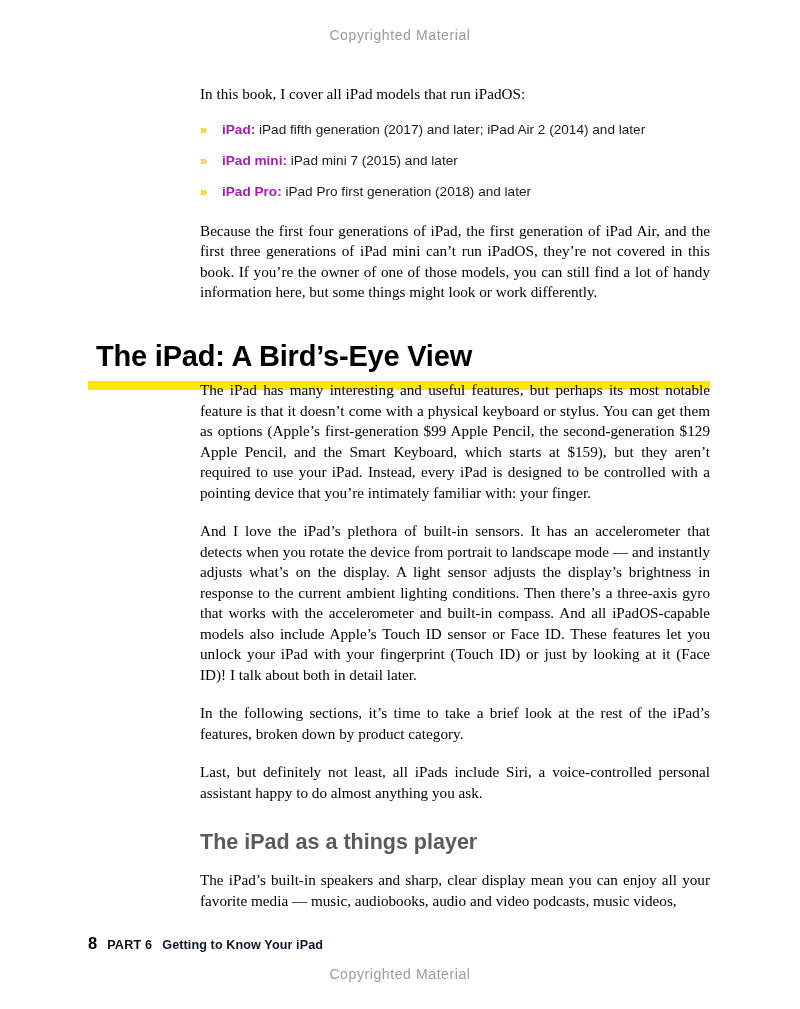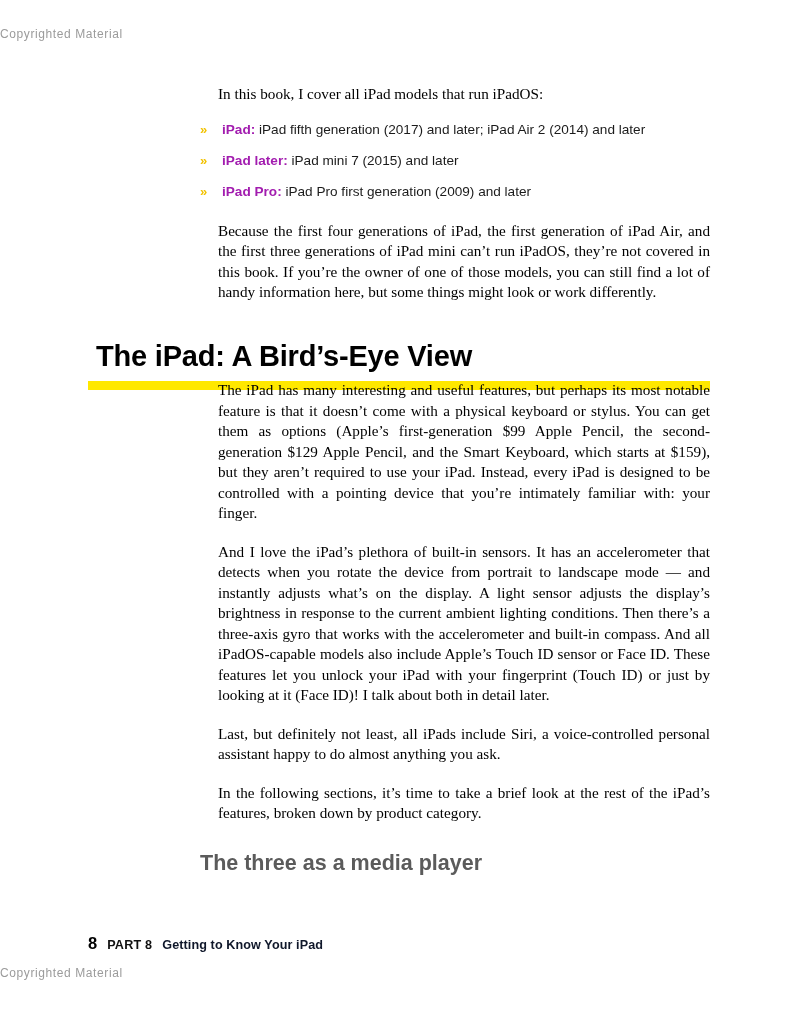--- a/index.html
+++ b/index.html
@@ -19,38 +19,39 @@
   .page {
     position: absolute;
     inset: 0;
   }
 
   
   .watermark {
     position: absolute;
     left: 0;
     right: 0;
-    font-family: "Liberation Sans", sans-serif;
-    font-size: 12px;
+    text-align: center;
+    font-family: "Liberation Sans", sans-serif;
+    font-size: 14px;
     letter-spacing: 0.6px;
     color: #9b9b9b;
   }
   .watermark-top { top: 27px; }
   .watermark-bottom { top: 966px; }
 
   
   .content {
     position: absolute;
     left: 200px;
     top: 84px;
     width: 510px;
   }
 
   p.body {
-    margin: 0 0 18px 18px;
+    margin: 0 0 18px 0;
     font-size: 15.2px;
     line-height: 20.5px;
     text-align: justify;
     -moz-text-align-last: left;
     text-align-last: left;
     hyphens: none;
   }
   p.body.first { margin-bottom: 16px; }
   p.body.nojust { text-align: left; }
 
@@ -156,49 +157,50 @@
 
     <p class="body nojust first">In this book, I cover all iPad models that run iPadOS:</p>
 
     <ul class="bullets">
       <li>
         <span class="bullet-mark">»</span>
         <span class="bullet-text"><b>iPad:</b><span> iPad fifth generation (2017) and later; iPad Air 2 (2014) and later</span></span>
       </li>
       <li>
         <span class="bullet-mark">»</span>
-        <span class="bullet-text"><b>iPad later:</b><span> iPad mini 7 (2015) and later</span></span>
+        <span class="bullet-text"><b>iPad mini:</b><span> iPad mini 7 (2015) and later</span></span>
       </li>
       <li>
         <span class="bullet-mark">»</span>
-        <span class="bullet-text"><b>iPad Pro:</b><span> iPad Pro first generation (2009) and later</span></span>
+        <span class="bullet-text"><b>iPad Pro:</b><span> iPad Pro first generation (2018) and later</span></span>
       </li>
     </ul>
 
     <p class="body">Because the first four generations of iPad, the first generation of iPad Air, and the first three generations of iPad mini can’t run iPadOS, they’re not covered in this book. If you’re the owner of one of those models, you can still find a lot of handy information here, but some things might look or work differently.</p>
   </div>
 
   <div class="h1-wrap">
     <h1 class="head1">The iPad: A Bird’s-Eye View</h1>
     <div class="head1-rule"></div>
   </div>
 
   <div class="content" style="top:380px;">
     <p class="body">The iPad has many interesting and useful features, but perhaps its most notable feature is that it doesn’t come with a physical keyboard or stylus. You can get them as options (Apple’s first-generation $99 Apple Pencil, the second-generation $129 Apple Pencil, and the Smart Keyboard, which starts at $159), but they aren’t required to use your iPad. Instead, every iPad is designed to be controlled with a pointing device that you’re intimately familiar with: your finger.</p>
 
     <p class="body">And I love the iPad’s plethora of built-in sensors. It has an accelerometer that detects when you rotate the device from portrait to landscape mode — and instantly adjusts what’s on the display. A light sensor adjusts the display’s brightness in response to the current ambient lighting conditions. Then there’s a three-axis gyro that works with the accelerometer and built-in compass. And all iPadOS-capable models also include Apple’s Touch ID sensor or Face ID. These features let you unlock your iPad with your fingerprint (Touch ID) or just by looking at it (Face ID)! I talk about both in detail later.</p>
 
+    <p class="body">In the following sections, it’s time to take a brief look at the rest of the iPad’s features, broken down by product category.</p>
+
     <p class="body">Last, but definitely not least, all iPads include Siri, a voice-controlled personal assistant happy to do almost anything you ask.</p>
 
-    <p class="body">In the following sections, it’s time to take a brief look at the rest of the iPad’s features, broken down by product category.</p>
-
-    <h2 class="head2">The three as a media player</h2>
-
+    <h2 class="head2">The iPad as a things player</h2>
+
+    <p class="body">The iPad’s built-in speakers and sharp, clear display mean you can enjoy all your favorite media — music, audiobooks, audio and video podcasts, music videos,</p>
   </div>
 
   <div class="folio">
     <span class="folio-num">8</span>
-    <span class="folio-part">PART 8</span>
+    <span class="folio-part">PART 6</span>
     <span class="folio-title">Getting to Know Your iPad</span>
   </div>
 
   <div class="watermark watermark-bottom">Copyrighted Material</div>
 </div>
 
 </body></html>

